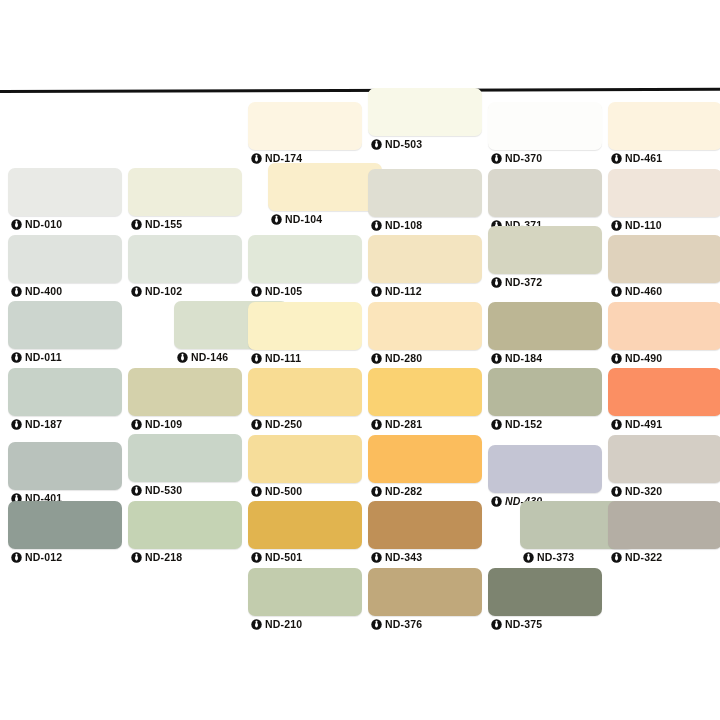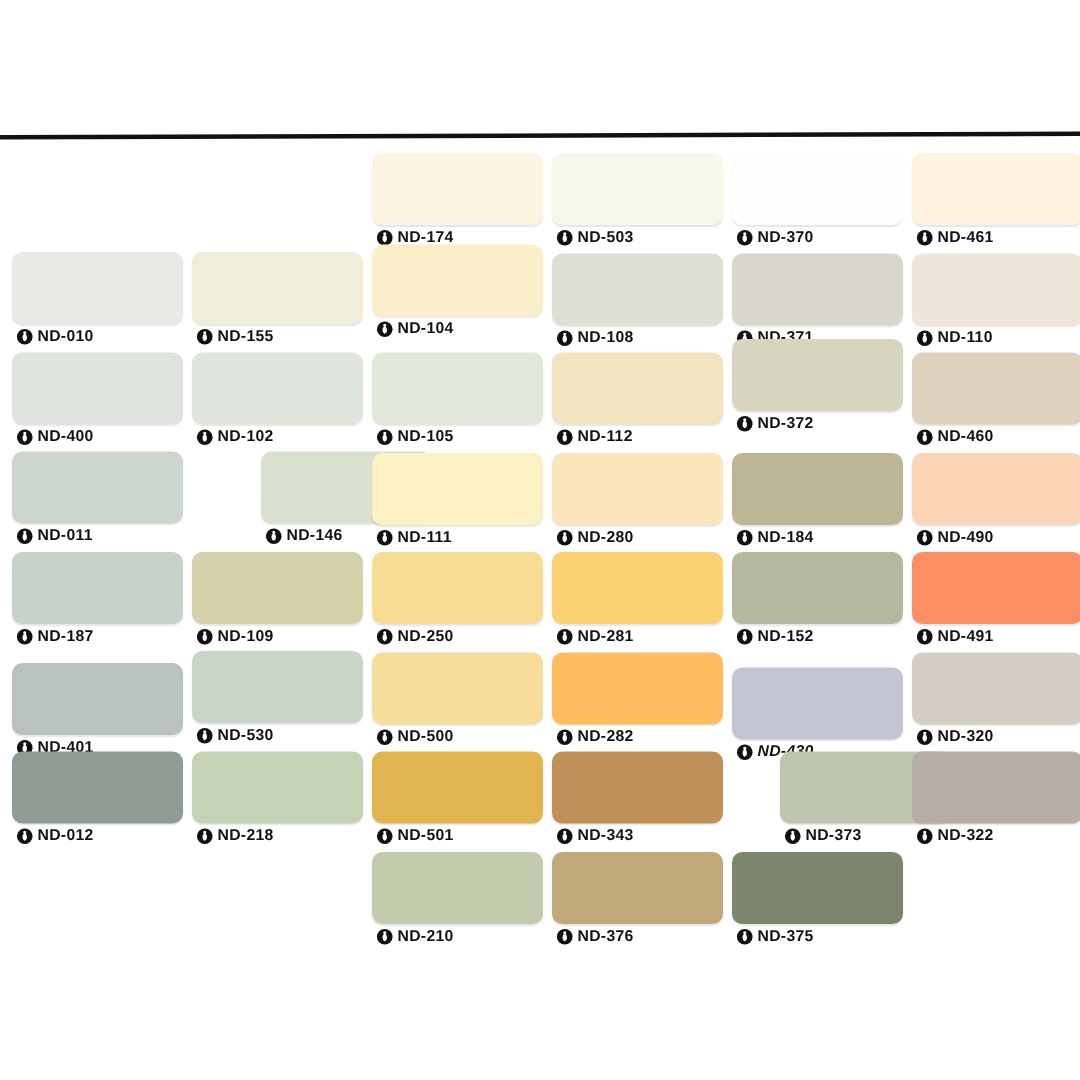--- a/index.html
+++ b/index.html
@@ -247,21 +247,21 @@
         <div class="cell" style="top: 102px;">
           <div class="swatch" title="#fdf5e2" style="background: rgb(253, 245, 226);"></div>
           <div class="label">
             <svg class="gloss-icon" viewBox="0 0 20 20">
               <circle cx="10" cy="10" r="9.5" fill="#111111"></circle>
               <path d="M10 3.2c1.1 0 1.9.9 1.9 2 0 .8-.4 1.4-.9 1.8 1.0.8 1.7 2.2 1.7 4.0 0 2.4-1.2 4.4-2.7 4.4S7.3 13.4 7.3 11c0-1.8.7-3.2 1.7-4.0-.5-.4-.9-1.0-.9-1.8 0-1.1.8-2 1.9-2z" fill="#ffffff"></path>
             </svg>
             <span class="code">ND-174</span>
           </div>
         </div>
-        <div class="cell" style="top: 163px;">
+        <div class="cell" style="top: 163px; margin-left: 20px;">
           <div class="swatch" title="#faeecb" style="background: rgb(250, 238, 203);"></div>
           <div class="label">
             <svg class="gloss-icon" viewBox="0 0 20 20">
               <circle cx="10" cy="10" r="9.5" fill="#111111"></circle>
               <path d="M10 3.2c1.1 0 1.9.9 1.9 2 0 .8-.4 1.4-.9 1.8 1.0.8 1.7 2.2 1.7 4.0 0 2.4-1.2 4.4-2.7 4.4S7.3 13.4 7.3 11c0-1.8.7-3.2 1.7-4.0-.5-.4-.9-1.0-.9-1.8 0-1.1.8-2 1.9-2z" fill="#ffffff"></path>
             </svg>
             <span class="code">ND-104</span>
           </div>
         </div>
         <div class="cell" style="top: 235px;">
@@ -319,21 +319,21 @@
           <div class="label">
             <svg class="gloss-icon" viewBox="0 0 20 20">
               <circle cx="10" cy="10" r="9.5" fill="#111111"></circle>
               <path d="M10 3.2c1.1 0 1.9.9 1.9 2 0 .8-.4 1.4-.9 1.8 1.0.8 1.7 2.2 1.7 4.0 0 2.4-1.2 4.4-2.7 4.4S7.3 13.4 7.3 11c0-1.8.7-3.2 1.7-4.0-.5-.4-.9-1.0-.9-1.8 0-1.1.8-2 1.9-2z" fill="#ffffff"></path>
             </svg>
             <span class="code">ND-210</span>
           </div>
         </div>
       </div>
       <div class="col" style="left: 368px; top: 0px;">
-        <div class="cell" style="top: 102px;">
+        <div class="cell" style="top: 88px;">
           <div class="swatch" title="#f8f8e8" style="background: rgb(248, 248, 232);"></div>
           <div class="label">
             <svg class="gloss-icon" viewBox="0 0 20 20">
               <circle cx="10" cy="10" r="9.5" fill="#111111"></circle>
               <path d="M10 3.2c1.1 0 1.9.9 1.9 2 0 .8-.4 1.4-.9 1.8 1.0.8 1.7 2.2 1.7 4.0 0 2.4-1.2 4.4-2.7 4.4S7.3 13.4 7.3 11c0-1.8.7-3.2 1.7-4.0-.5-.4-.9-1.0-.9-1.8 0-1.1.8-2 1.9-2z" fill="#ffffff"></path>
             </svg>
             <span class="code">ND-503</span>
           </div>
         </div>
         <div class="cell" style="top: 168.5px;">

